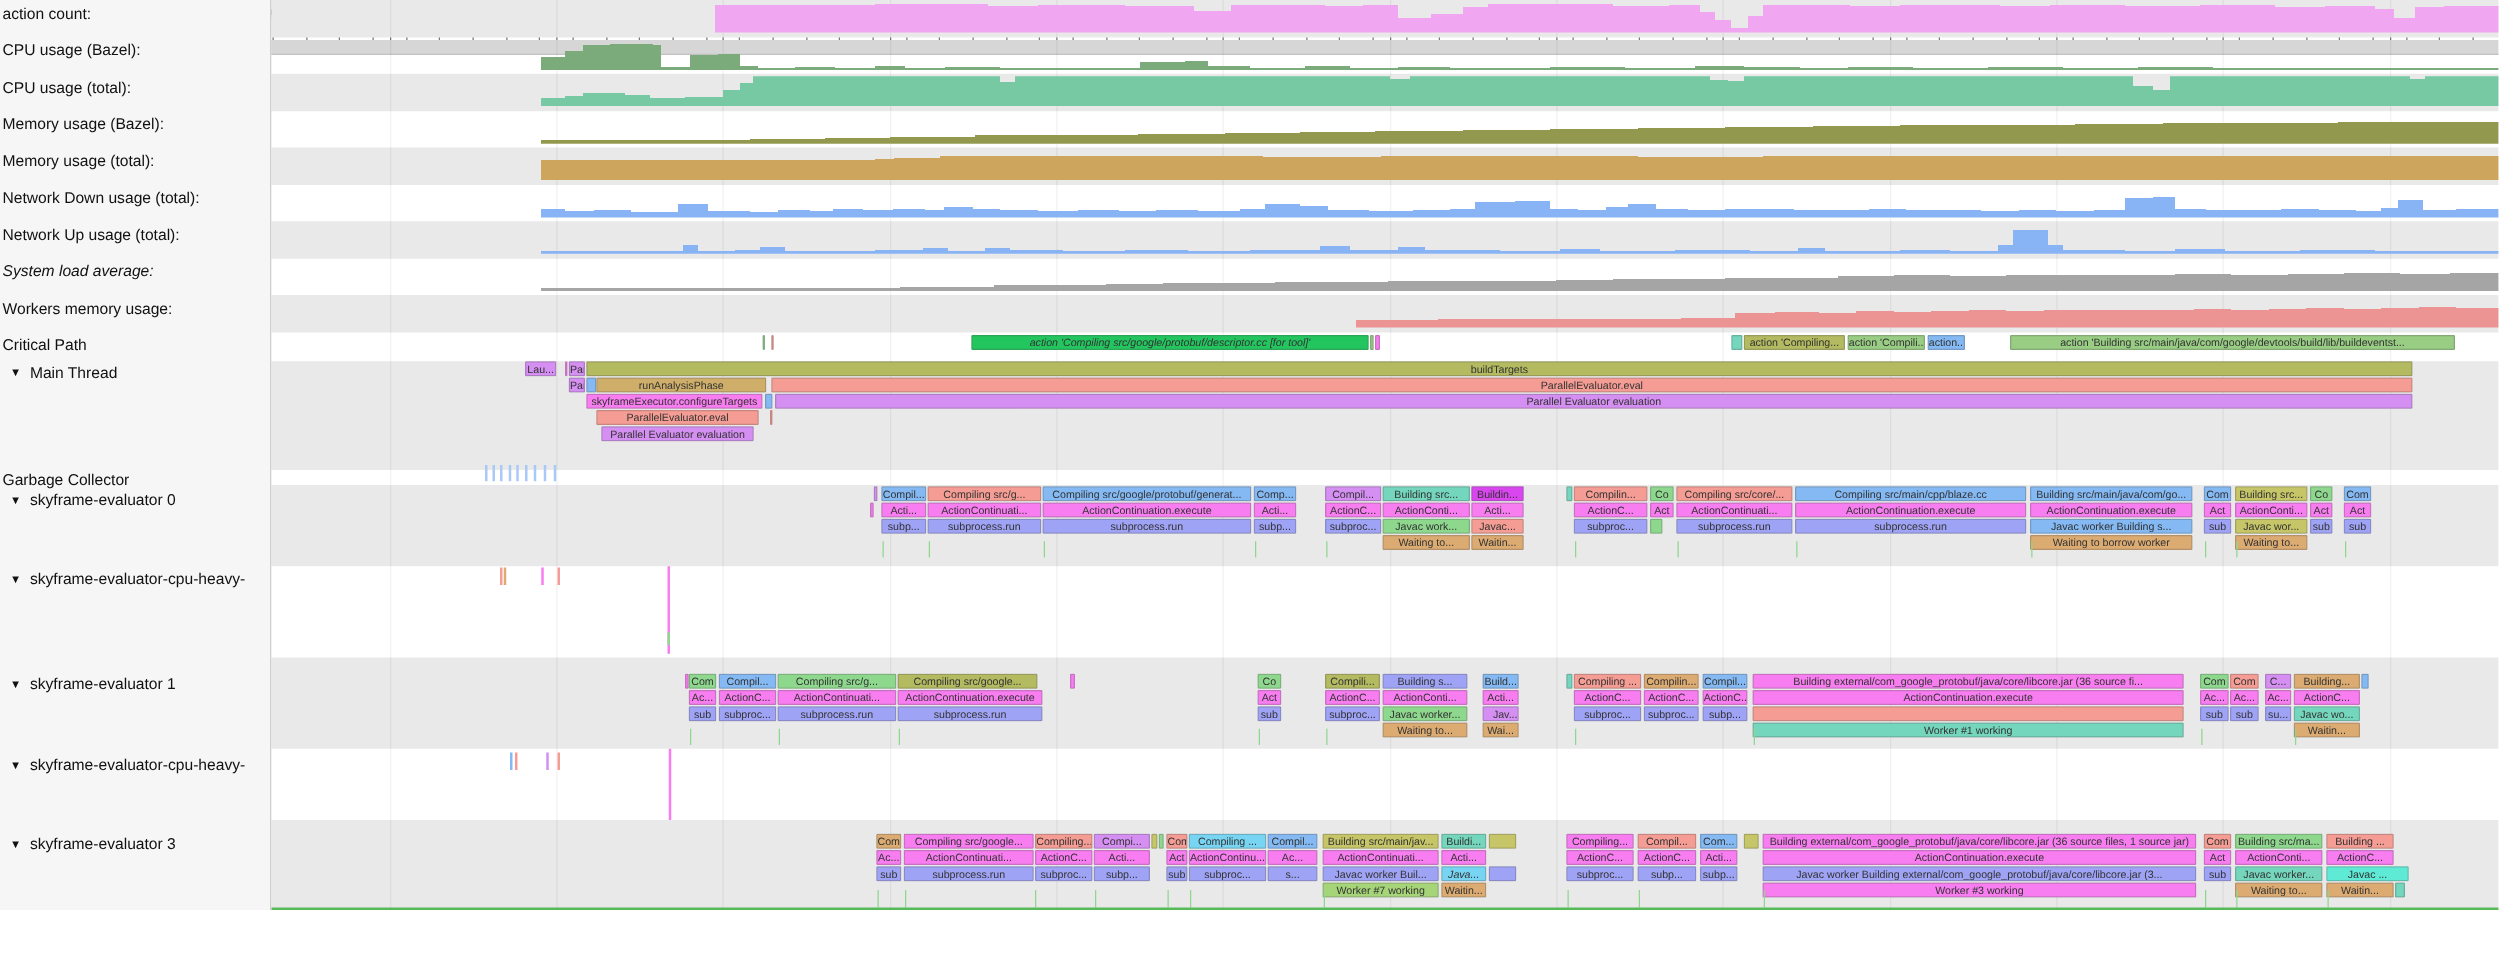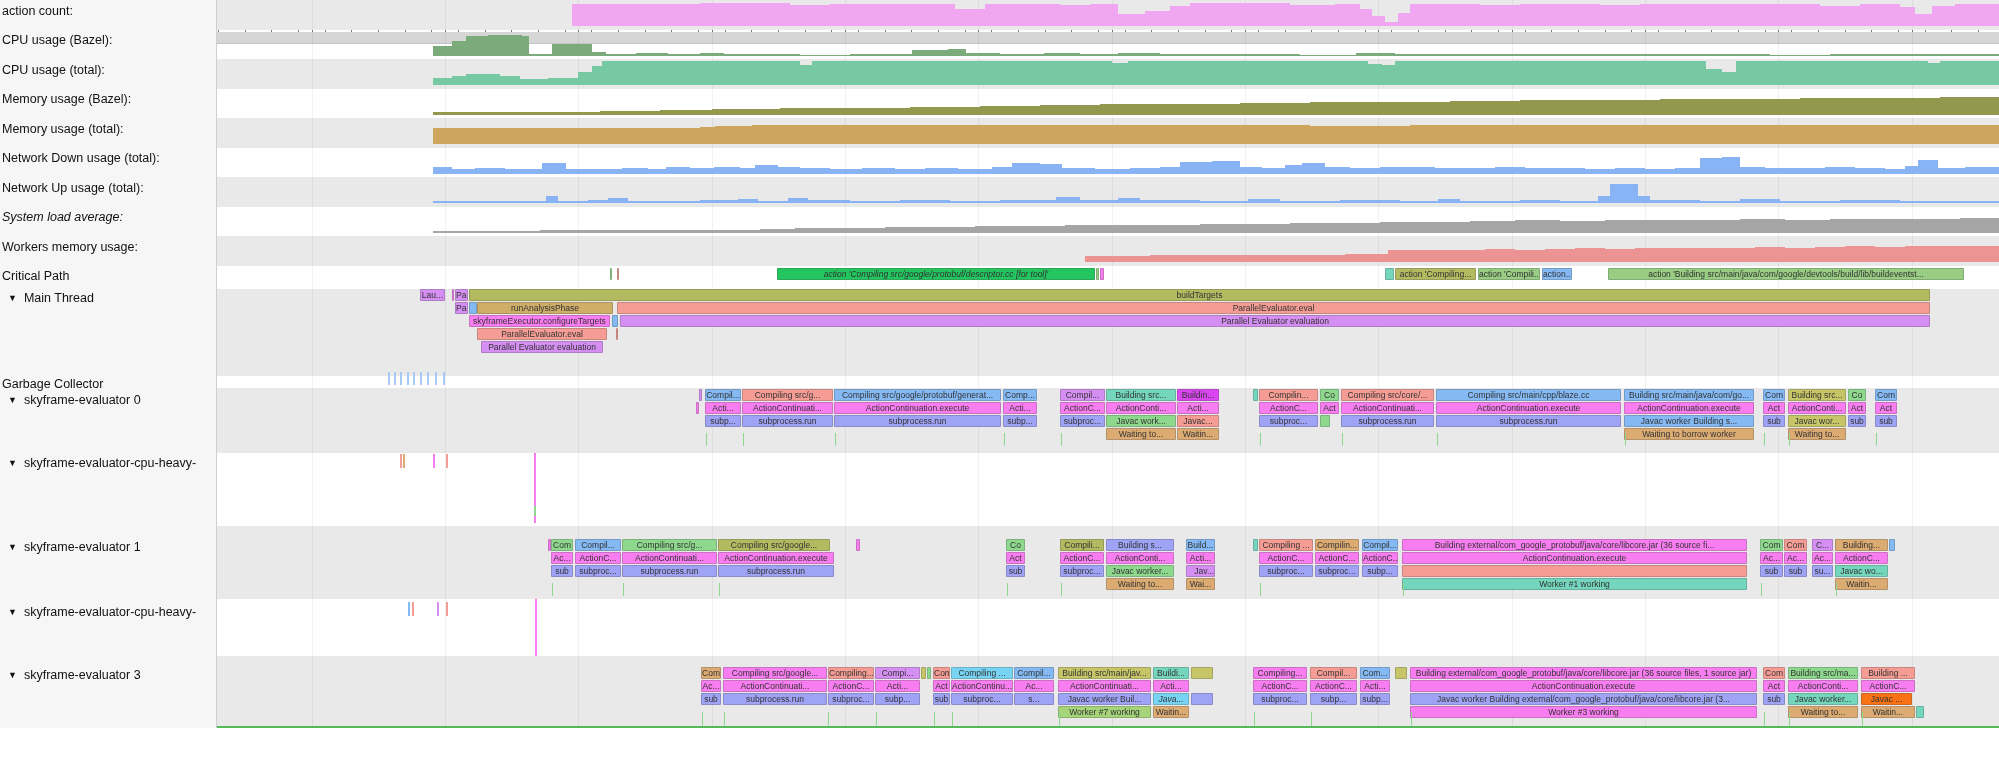--- a/index.html
+++ b/index.html
@@ -369,21 +369,21 @@
       <div class="slice" style="left: 1014px; width: 40px; top: 693px; background: rgb(159, 163, 245);">s...</div>
       <div class="slice" style="left: 1058px; width: 93px; top: 693px; background: rgb(159, 163, 245);">Javac worker Buil...</div>
       <div class="slice" style="left: 1153px; width: 36px; top: 693px; background: rgb(119, 212, 242); font-style: italic;">Java...</div>
       <div class="slice" style="left: 1191px; width: 22px; top: 693px; background: rgb(159, 163, 245);"></div>
       <div class="slice" style="left: 1253px; width: 54px; top: 693px; background: rgb(159, 163, 245);">subproc...</div>
       <div class="slice" style="left: 1310px; width: 47px; top: 693px; background: rgb(159, 163, 245);">subp...</div>
       <div class="slice" style="left: 1360px; width: 30px; top: 693px; background: rgb(159, 163, 245);">subp...</div>
       <div class="slice" style="left: 1410px; width: 347px; top: 693px; background: rgb(159, 163, 245);">Javac worker Building external/com_google_protobuf/java/core/libcore.jar (3...</div>
       <div class="slice" style="left: 1763px; width: 22px; top: 693px; background: rgb(159, 163, 245);">sub</div>
       <div class="slice" style="left: 1788px; width: 70px; top: 693px; background: rgb(116, 214, 189);">Javac worker...</div>
-      <div class="slice" style="left: 1861px; width: 51px; top: 693px; background: #f97316;">Javac ...</div>
+      <div class="slice" style="left: 1861px; width: 66px; top: 693px; background: #5eead4;">Javac ...</div>
       <div class="slice" style="left: 1058px; width: 93px; top: 706px; background: rgb(166, 212, 120);">Worker #7 working</div>
       <div class="slice" style="left: 1153px; width: 36px; top: 706px; background: rgb(220, 171, 114);">Waitin...</div>
       <div class="slice" style="left: 1410px; width: 347px; top: 706px; background: rgb(248, 125, 240);">Worker #3 working</div>
       <div class="slice" style="left: 1788px; width: 70px; top: 706px; background: rgb(220, 171, 114);">Waiting to...</div>
       <div class="slice" style="left: 1861px; width: 54px; top: 706px; background: rgb(220, 171, 114);">Waitin...</div>
       <div class="slice" style="left: 1916px; width: 8px; top: 706px; background: rgb(116, 214, 189);"></div>
       <div class="tick" style="left: 388px; top: 372px; width: 2px; height: 13px; background: rgb(169, 201, 247);"></div>
       <div class="tick" style="left: 394px; top: 372px; width: 2px; height: 13px; background: rgb(169, 201, 247);"></div>
       <div class="tick" style="left: 400px; top: 372px; width: 2px; height: 13px; background: rgb(169, 201, 247);"></div>
       <div class="tick" style="left: 407px; top: 372px; width: 2px; height: 13px; background: rgb(169, 201, 247);"></div>

